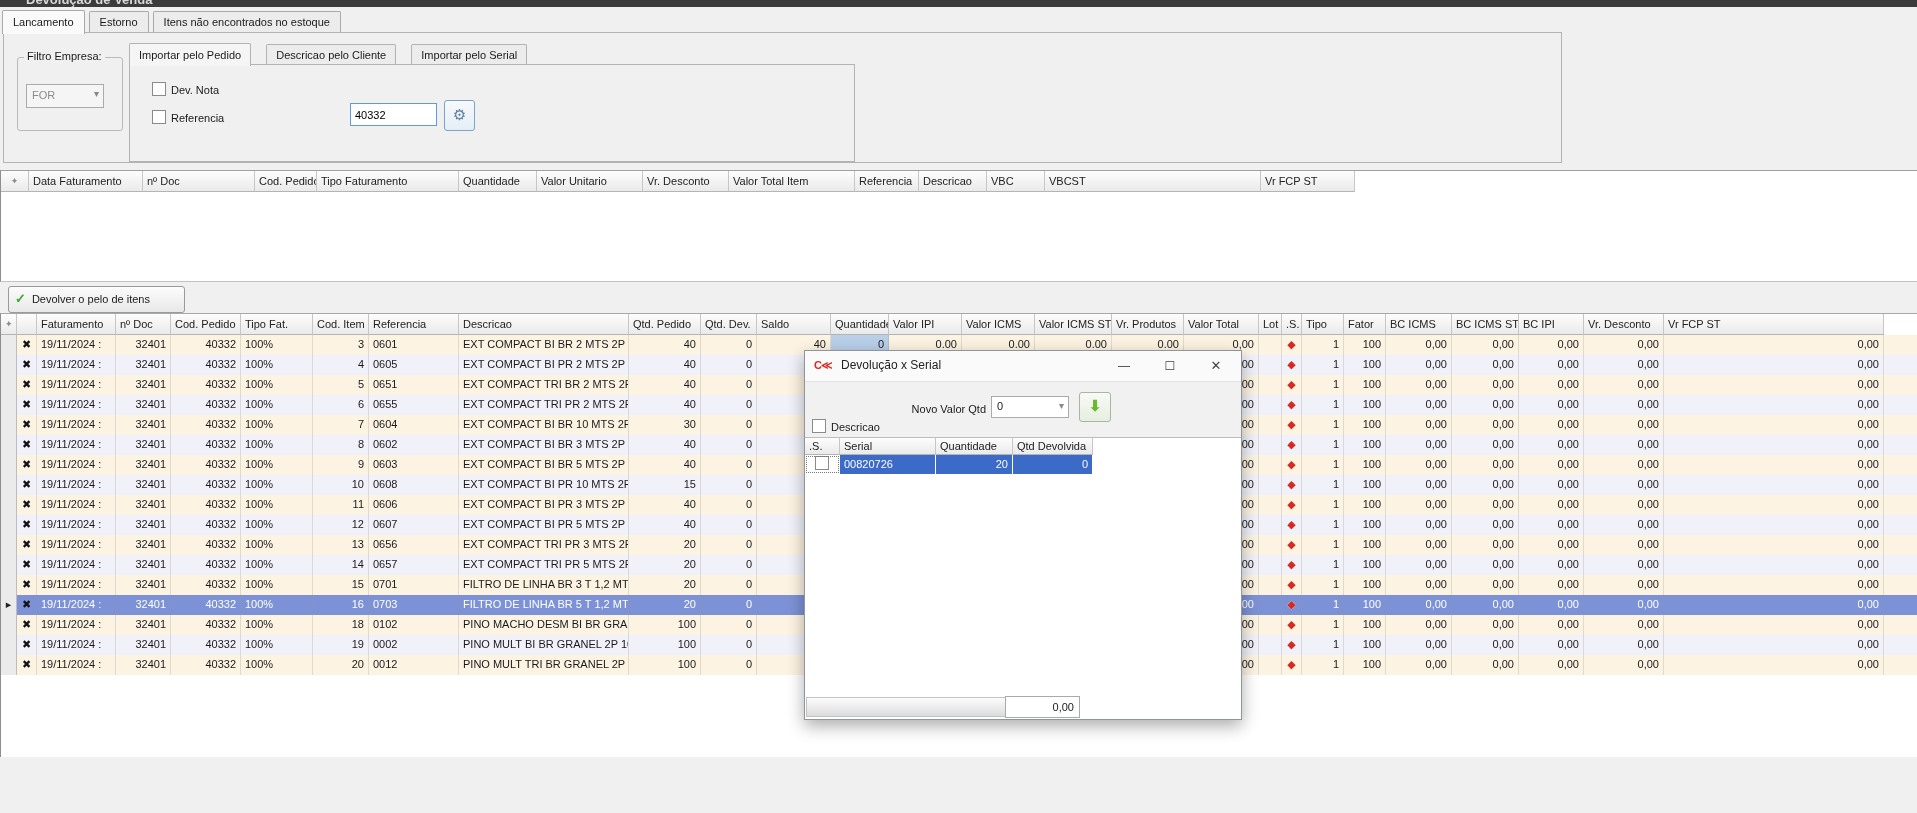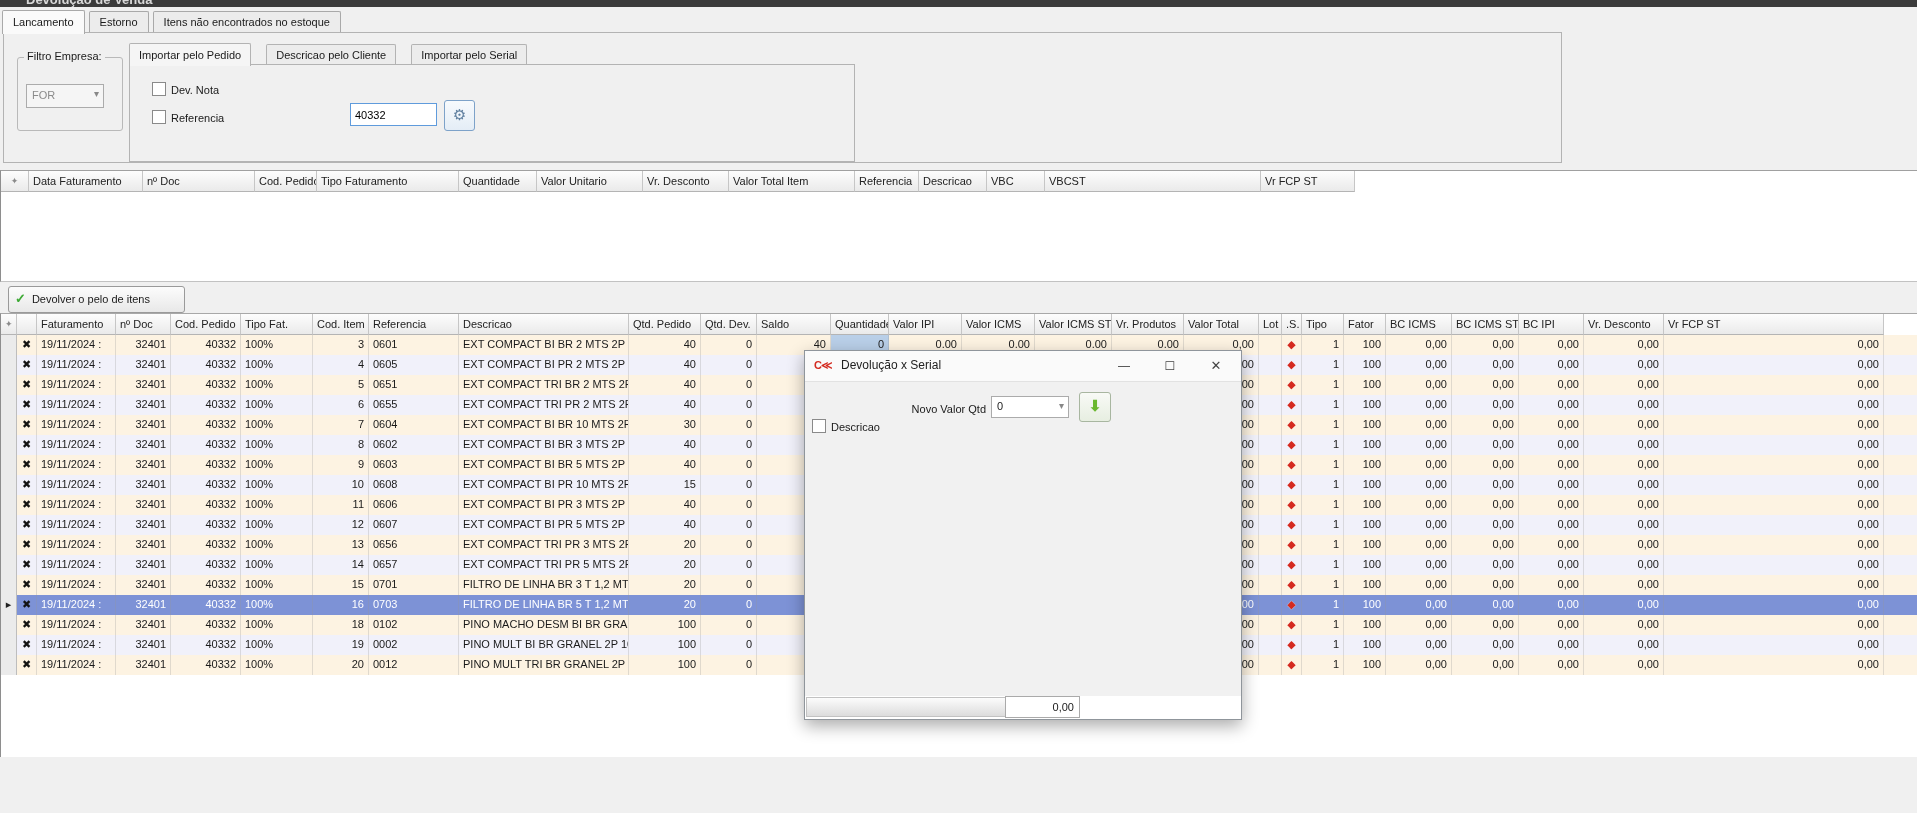--- a/index.html
+++ b/index.html
@@ -185,20 +185,28 @@
       <span class="val">0</span>
       <span class="arr">▾</span>
     </div>
     <div class="imp-btn">
       <span>⬇</span>
     </div>
     <div class="cbrow dlg-selecionar">
       <span class="cb"></span><span>Descricao</span>
     </div>
 
+    <div class="dlg-grid">
+      <div class="dlg-hrow">
+        <span class="hc dlg-hc" style="width:35px">.S.</span><span class="hc dlg-hc" style="width:96px">Serial</span><span class="hc dlg-hc" style="width:77px">Quantidade</span><span class="hc dlg-hc" style="width:80px">Qtd Devolvida</span>
+      </div>
+      <div class="dlg-row">
+        <span class="c dlg-cbcell ctr" style="width:35px"><span class="cb" style="margin:0;vertical-align:-2px"></span></span><span class="c" style="width:96px">00820726</span><span class="c r" style="width:77px">20</span><span class="c r" style="width:80px">0</span>
+      </div>
+    </div>
 
     <div class="dlg-footer">
       <div class="dlg-fbar"></div>
       <div class="dlg-fbox">0,00</div>
     </div>
   </div>
 
 </div>
 
 </body></html>

